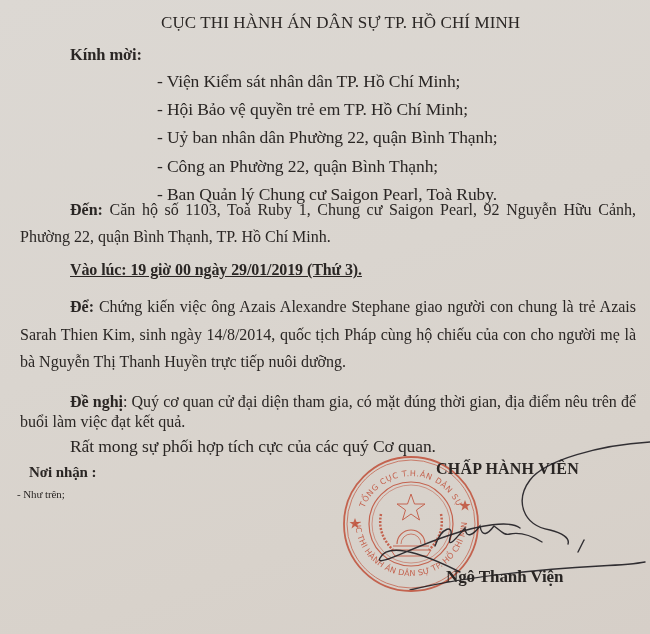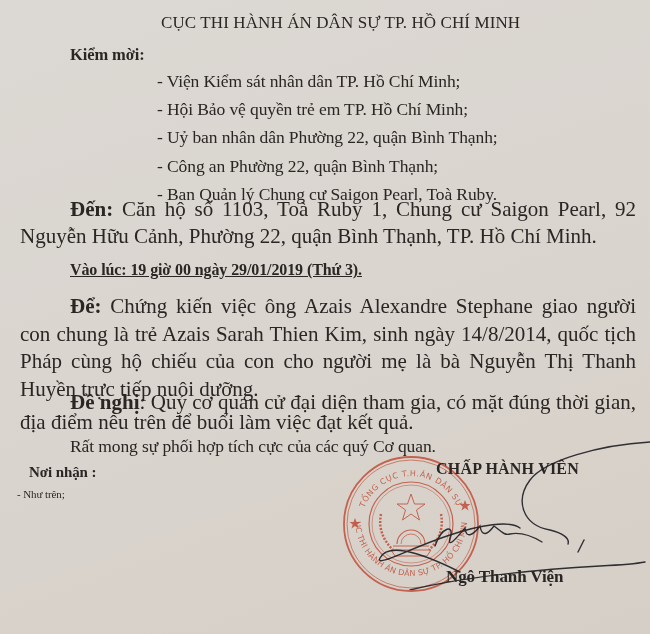--- a/index.html
+++ b/index.html
@@ -33,21 +33,21 @@
       font-size: 17px;
       letter-spacing: 0.1px;
     }
     .b { font-weight: bold; }
     .kinh-moi { left: 70px; top: 44px; font-weight: bold; font-size: 16.5px; }
     .rcpt { left: 157px; font-size: 17.5px; }
     .justify {
       position: absolute;
       left: 20px;
       width: 616px;
-      font-size: 21px;
+      font-size: 16px;
       line-height: 22px;
       text-align: justify;
       text-align-last: left;
     }
     .indent { text-indent: 50px; }
     .noi-nhan-title { left: 29px; top: 461px; font-weight: bold; font-size: 15px; }
     .noi-nhan-item { left: 17px; font-size: 11px; }
     .signer-title { left: 436px; top: 458px; font-weight: bold; font-size: 16px; letter-spacing: 0.2px; }
     .signer-name { left: 446px; top: 566px; font-weight: bold; font-size: 17px; }
     .stamp {
@@ -61,21 +61,21 @@
       width: 280px; height: 150px;
     }
   </style>
 </head>
 <body>
 
 <div class="page">
 
   <div class="line title">CỤC THI HÀNH ÁN DÂN SỰ TP. HỒ CHÍ MINH</div>
 
-  <div class="line kinh-moi">Kiểm mời:</div>
+  <div class="line kinh-moi">Kính mời:</div>
 
   <div class="line rcpt" style="top:70px">- Viện Kiểm sát nhân dân TP. Hồ Chí Minh;</div>
   <div class="line rcpt" style="top:98px">- Hội Bảo vệ quyền trẻ em TP. Hồ Chí Minh;</div>
   <div class="line rcpt" style="top:126px">- Uỷ ban nhân dân Phường 22, quận Bình Thạnh;</div>
   <div class="line rcpt" style="top:155px">- Công an Phường 22, quận Bình Thạnh;</div>
   <div class="line rcpt" style="top:183px">- Ban Quản lý Chung cư Saigon Pearl, Toà Ruby.</div>
 
   <div class="justify indent" style="top:196px; line-height:27px;">
     <span class="b">Đến:</span><span> Căn hộ số 1103, Toà Ruby 1, Chung cư Saigon Pearl, 92 Nguyễn Hữu Cảnh, Phường 22, quận Bình Thạnh, TP. Hồ Chí Minh.</span>
   </div>

